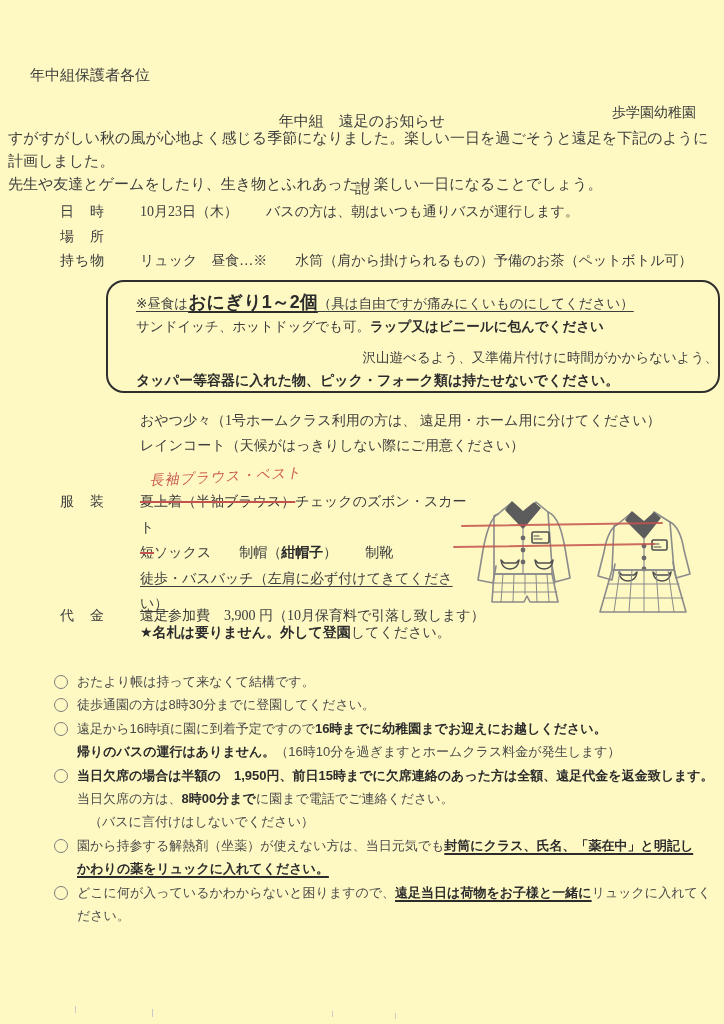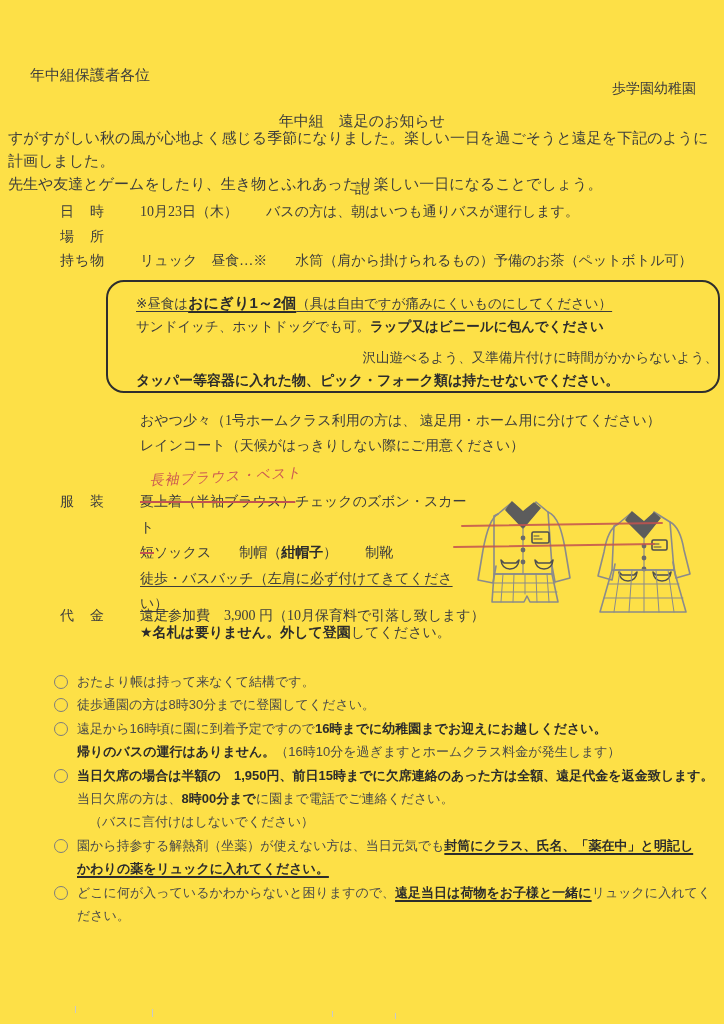--- a/index.html
+++ b/index.html
@@ -1,44 +1,44 @@
 <!DOCTYPE html>
 <html><head>
 <meta charset="utf-8">
 <style>
   html,body{margin:0;padding:0;background:#ffffff;}
   .page{
     position:relative;
     width:724px;height:1024px;
-    background:#fde047;
+    background:#fef9c3;
     font-family:"Liberation Serif","DejaVu Serif",serif;
     color:#3d3d3d;
     overflow:hidden;
   }
   .abs{position:absolute;}
   .recipient{left:30px;top:66px;font-size:15px;}
-  .school{right:28px;top:80px;font-size:14px;text-align:right;margin-left:24px;}
+  .school{right:28px;top:104px;font-size:14px;text-align:right;margin-left:24px;}
   .title{left:0;top:112px;width:100%;text-align:center;font-size:15px;}
   .intro{left:8px;top:127px;width:712px;font-size:15px;line-height:23px;}
   .ki{left:0;top:180px;width:100%;text-align:center;font-size:14px;}
 
   .details{left:60px;top:200px;width:640px;font-size:14px;}
   .detail-row{display:flex;line-height:24.5px;}
   .detail-label{width:80px;flex:none;letter-spacing:1px;}
   .detail-value{flex:1;}
 
   .lunch-box{
     left:106px;top:280px;width:582px;height:100px;
     border:2.5px solid #2e2e2e;border-radius:18px;
     padding:9px 0 0 28px;
     font-size:13.5px;
   }
   .lunch-line{line-height:23px;}
   .lunch-line.l3{margin-top:8px;font-size:13.5px;text-align:right;}
-  .lunch-line.l1 .seg-bold{font-size:15px;}
+  .lunch-line.l1 .seg-bold{font-size:18px;}
   .lunch-line.l4{font-size:14px;}
 
   .belongings{left:140px;top:409px;font-size:14px;line-height:24.5px;}
 
   .clothing-annotation{
     left:150px;top:472px;
     font-family:"DejaVu Sans","Liberation Sans",sans-serif;
     font-style:italic;
     color:#cc5a52;font-size:14px;letter-spacing:1px;
     transform:rotate(-3deg);transform-origin:left bottom;

